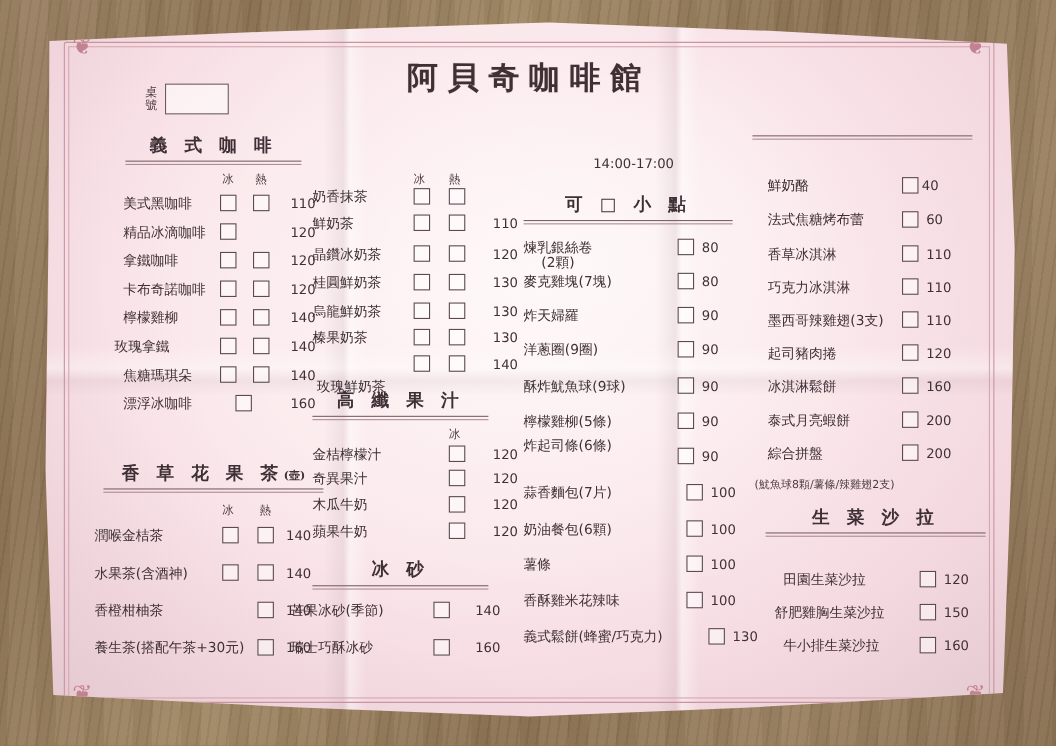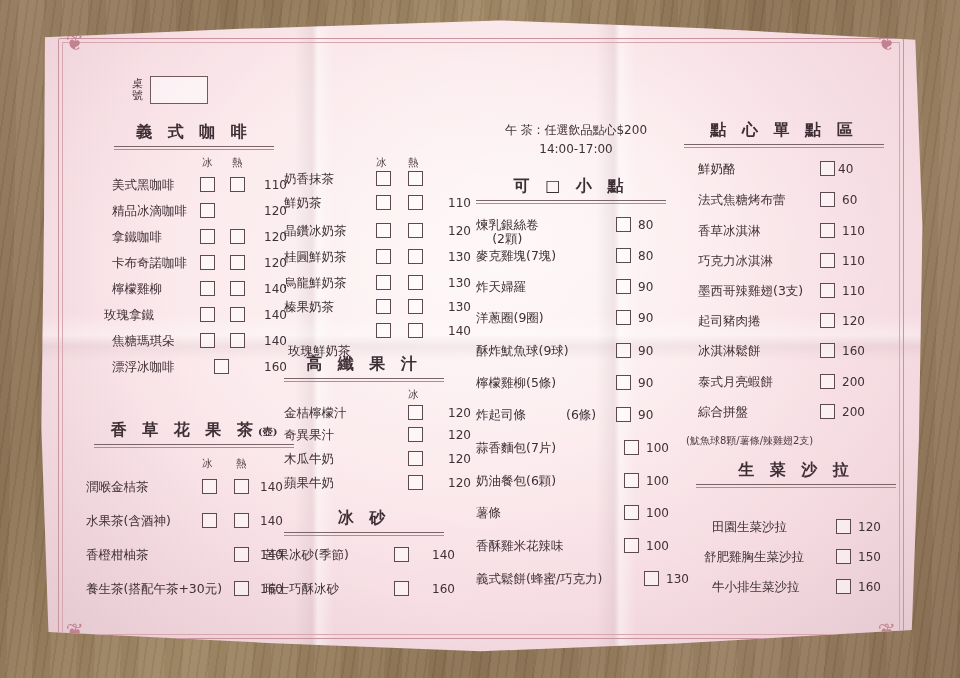--- a/index.html
+++ b/index.html
@@ -221,30 +221,30 @@
 
     <div class="border-outer"></div>
     <div class="border-inner"></div>
     <div class="corner tl">❦</div>
     <div class="corner tr">❦</div>
     <div class="corner bl">❦</div>
     <div class="corner br">❦</div>
 
     <div class="content">
 
+      <div class="title">阿貝奇咖啡館</div>
 
       <div class="tablebox">
         <div>
           <div class="lbl">桌</div>
           <div class="lbl">號</div>
         </div>
         <div class="bx"></div>
       </div>
 
-      <div class="note" style="left:430px; top:108px; width:220px;">午 茶 : 任選飲品點心$200</div>
       <div class="note t2" style="left:430px; top:128px; width:220px;">14:00-17:00</div>
 
       <div class="sec-head" style="left:78px; top:108px; width:160px;">
         <span>義 式 咖 啡</span>
         <span class="rule"></span>
       </div>
       <div class="hdr-row" style="left:166px; top:142px;">冰</div>
       <div class="hdr-row" style="left:196px; top:142px;">熱</div>
 
       <div class="item" style="left:76px; top:164px;">美式黑咖啡</div>
@@ -428,21 +428,21 @@
       <div class="cb" style="left:580px; top:329px;"></div>
       <div class="price" style="left:602px; top:330px;">90</div>
 
       <div class="item" style="left:440px; top:362px;">
         <span class="nm">檸檬雞柳</span>
           <span class="sub">(5條)</span>
       </div>
       <div class="cb" style="left:580px; top:361px;"></div>
       <div class="price" style="left:602px; top:362px;">90</div>
 
-      <div class="item" style="left:440px; top:394px;gap:40px;">
+      <div class="item" style="left:440px; top:384px;">
         <span class="nm">炸起司條</span>
           <span class="sub">(6條)</span>
       </div>
       <div class="cb" style="left:580px; top:393px;"></div>
       <div class="price" style="left:602px; top:394px;">90</div>
 
       <div class="item" style="left:440px; top:427px;">
         <span class="nm">蒜香麵包</span>
           <span class="sub">(7片)</span>
       </div>
@@ -465,21 +465,20 @@
       <div class="price" style="left:610px; top:525px;">100</div>
 
       <div class="item" style="left:440px; top:558px;">
         <span class="nm">義式鬆餅</span>
           <span class="sub">(蜂蜜/巧克力)</span>
       </div>
       <div class="cb" style="left:608px; top:557px;"></div>
       <div class="price" style="left:630px; top:558px;">130</div>
 
       <div class="sec-head" style="left:648px; top:106px; width:200px;">
-        <span>點 心 單 點 區</span>
         <span class="rule"></span>
       </div>
 
       <div class="item" style="left:662px; top:148px;">鮮奶酪</div>
       <div class="cb" style="left:784px; top:147px;"></div>
       <div class="price" style="left:802px; top:148px;">40</div>
 
       <div class="item" style="left:662px; top:179px;">法式焦糖烤布蕾</div>
       <div class="cb" style="left:784px; top:178px;"></div>
       <div class="price" style="left:806px; top:179px;">60</div>

